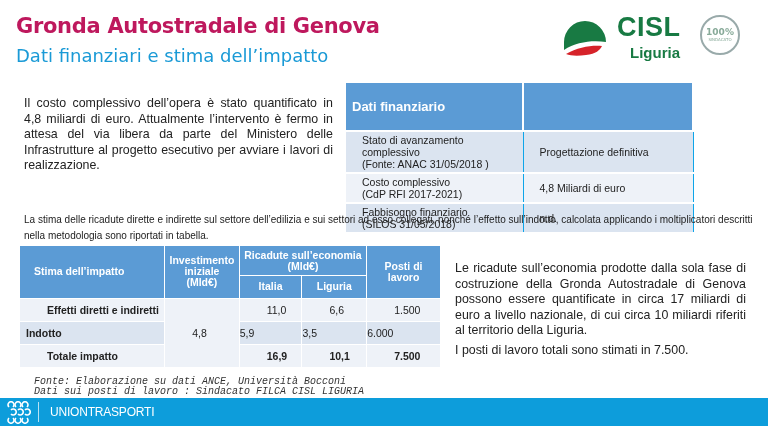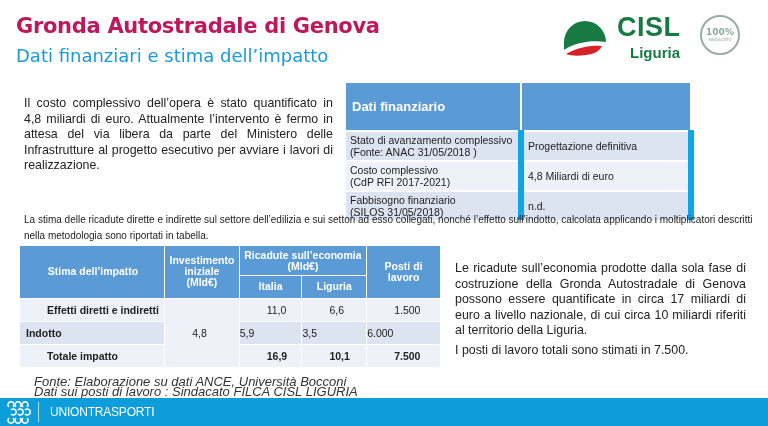--- a/index.html
+++ b/index.html
@@ -15,45 +15,45 @@
   .logo .cisl-region { position: absolute; left: 68px; top: 34px; font-size: 15px; font-weight: 700; color: #187a43; font-family: "Liberation Sans", sans-serif; }
   .logo .badge { position: absolute; left: 138px; top: 5px; width: 40px; height: 40px; border-radius: 50%; border: 2px solid #9aa; display: flex; flex-direction: column; align-items: center; justify-content: center; color: #8a9; }
   .logo .badge .b1 { font-size: 9px; font-weight: 700; line-height: 10px; }
   .logo .badge .b2 { font-size: 4px; line-height: 6px; }
 
   .intro { position: absolute; left: 24px; top: 96px; width: 309px; font-size: 12.4px; line-height: 15.5px; text-align: justify; color: #222; font-family: "Liberation Sans", sans-serif; }
 
   table { border-collapse: collapse; font-family: "Liberation Sans", sans-serif; }
   .fin-table { position: absolute; left: 346px; top: 83px; width: 348px; }
   .fin-table th { background: #5b9bd5; color: #fff; text-align: left; font-weight: 600; font-size: 13px; height: 24px; padding: 16px 6px; border-right: 2px solid #fff; }
-  .fin-table td { font-size: 10.5px; line-height: 12px; padding: 2px 4px; height: 29px; border-top: 2px solid #fff; border-right: 6px solid #0ea5e9; }
+  .fin-table td { font-size: 10.5px; line-height: 12px; padding: 2px 16px; height: 29px; border-top: 2px solid #fff; border-right: 1px solid #0ea5e9; }
   .fin-table tr.r1 td { background: #dbe4f0; }
   .fin-table tr.r2 td { background: #eef2f8; }
   .fin-table tr.r3 td { background: #dbe4f0; }
   .fin-table td.v { width: 170px; }
 
   .mid { position: absolute; left: 24px; top: 212px; width: 740px; font-size: 10px; line-height: 15.5px; color: #222; font-family: "Liberation Sans", sans-serif; }
 
   .imp-table { position: absolute; left: 20px; top: 246px; width: 421px; }
   .imp-table th { background: #5b9bd5; color: #fff; font-weight: 600; font-size: 10.5px; line-height: 11px; border-right: 1.5px solid #fff; border-bottom: 1.5px solid #fff; padding: 2px 4px; text-align: center; }
-  .imp-table th.first { text-align: center; padding-left: 6px; width: 143px; }
+  .imp-table th.first { text-align: left; padding-left: 14px; width: 143px; }
   .imp-table th.c2 { width: 71px; }
   .imp-table th.c3 { width: 62px; }
   .imp-table th.c4 { width: 64px; }
   .imp-table th.c5 { width: 73px; }
   .imp-table td { font-size: 10.5px; height: 23px; text-align: left; border-right: 1.5px solid #fff; border-top: 1.5px solid #fff; }
   .imp-table td.first { text-align: left; padding-left: 6px; font-weight: 700; }
   .imp-table tr.a td { background: #eef2f8; padding-left: 27px; }
   .imp-table tr.b td { background: #dbe4f0; }
   .imp-table td.inv { background: #eef2f8 !important; }
 
   .right-text { position: absolute; left: 455px; top: 261px; width: 291px; font-size: 12.4px; line-height: 15.5px; text-align: justify; color: #222; font-family: "Liberation Sans", sans-serif; }
   .right-text p + p { margin-top: 4px; }
 
-  .source { position: absolute; left: 34px; top: 377px; font-size: 13px; line-height: 10px; font-style: italic; color: #333; font-family: Liberation Sans, sans-serif; }
+  .source { position: absolute; left: 34px; top: 377px; font-size: 10px; line-height: 10px; font-style: italic; color: #333; font-family: Liberation Mono, monospace; }
 
   .footer { position: absolute; left: 0; top: 398px; width: 768px; height: 28px; background: #0d9ddb; }
   .footer .f-icon { position: absolute; left: 5px; top: 3px; width: 26px; height: 23px; }
   .footer .f-sep { position: absolute; left: 38px; top: 4px; width: 1px; height: 20px; background: rgba(255,255,255,0.7); }
   .footer .f-text { position: absolute; left: 50px; top: 7px; font-size: 12px; color: #fff; letter-spacing: -0.2px; font-family: "Liberation Sans", sans-serif; }
 </style>
 </head>
 <body>
 
 <div class="title">Gronda Autostradale di Genova</div>

